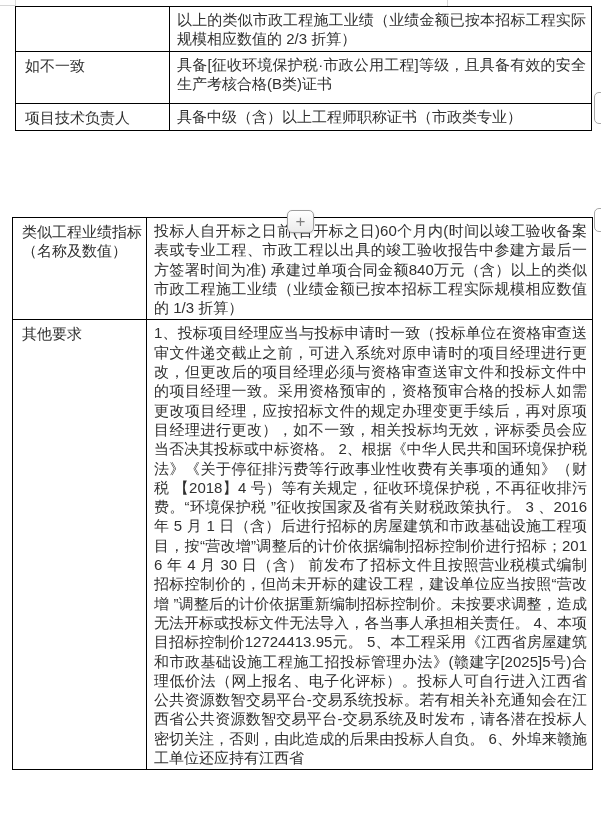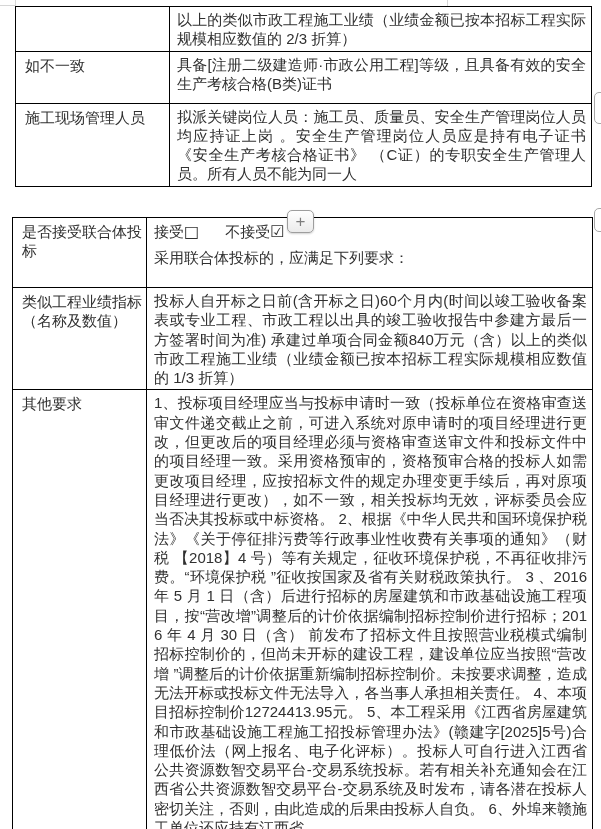--- a/index.html
+++ b/index.html
@@ -70,44 +70,35 @@
         <col class="c1">
         <col>
       </colgroup>
     <tbody>
         <tr class="r0">
       <td class="lbl"></td>
       <td class="cnt">以上的类似市政工程施工业绩（业绩金额已按本招标工程实际规模相应数值的 2/3 折算）</td>
     </tr>
     <tr class="r1">
       <td class="lbl">如不一致</td>
-      <td class="cnt">具备[注册二级建造师·市政公用工程]等级，且具备有效的安全生产考核合格(B类)证书</td>
+      <td class="cnt">具备[征收环境保护税·市政公用工程]等级，且具备有效的安全生产考核合格(B类)证书</td>
     </tr>
-    <tr class="r3">
-      <td class="lbl">施工现场管理人员</td>
-      <td class="cnt">拟派关键岗位人员：施工员、质量员、安全生产管理岗位人员均应持证上岗 。安全生产管理岗位人员应是持有电子证书《安全生产考核合格证书》 （C证）的专职安全生产管理人员。所有人员不能为同一人</td>
+    <tr class="r2">
+      <td class="lbl">项目技术负责人</td>
+      <td class="cnt">具备中级（含）以上工程师职称证书（市政类专业）</td>
     </tr>
   </tbody>
     </table>
 
   <table class="tbl t2">
     <colgroup>
         <col class="c1">
         <col>
       </colgroup>
     <tbody>
-        <tr class="r0">
-      <td class="lbl">是否接受联合体投标</td>
-      <td class="cnt">
-        <div class="joint-line">
-          <span><span>接受</span><span class="cbox">□</span></span><span class="opt-gap"></span><span><span>不接受</span><span class="cbox">☑</span></span>
-        </div>
-        <div class="joint-note">采用联合体投标的，应满足下列要求：</div>
-      </td>
-    </tr>
     <tr class="r1">
       <td class="lbl">类似工程业绩指标（名称及数值）</td>
       <td class="cnt">投标人自开标之日前(含开标之日)60个月内(时间以竣工验收备案表或专业工程、市政工程以出具的竣工验收报告中参建方最后一方签署时间为准) 承建过单项合同金额840万元（含）以上的类似市政工程施工业绩（业绩金额已按本招标工程实际规模相应数值的 1/3 折算）</td>
     </tr>
     <tr class="r2">
       <td class="lbl">其他要求</td>
       <td class="cnt">1、投标项目经理应当与投标申请时一致（投标单位在资格审查送审文件递交截止之前，可进入系统对原申请时的项目经理进行更改，但更改后的项目经理必须与资格审查送审文件和投标文件中的项目经理一致。采用资格预审的，资格预审合格的投标人如需更改项目经理，应按招标文件的规定办理变更手续后，再对原项目经理进行更改），如不一致，相关投标均无效，评标委员会应当否决其投标或中标资格。 2、根据《中华人民共和国环境保护税法》《关于停征排污费等行政事业性收费有关事项的通知》（财税 【2018】4 号）等有关规定，征收环境保护税，不再征收排污费。“环境保护税 ”征收按国家及省有关财税政策执行。 3 、2016 年 5 月 1 日（含）后进行招标的房屋建筑和市政基础设施工程项目，按“营改增”调整后的计价依据编制招标控制价进行招标；2016 年 4 月 30 日（含） 前发布了招标文件且按照营业税模式编制招标控制价的，但尚未开标的建设工程，建设单位应当按照“营改增 ”调整后的计价依据重新编制招标控制价。未按要求调整，造成无法开标或投标文件无法导入，各当事人承担相关责任。 4、本项目招标控制价12724413.95元。 5、本工程采用《江西省房屋建筑和市政基础设施工程施工招投标管理办法》(赣建字[2025]5号)合理低价法（网上报名、电子化评标）。投标人可自行进入江西省公共资源数智交易平台-交易系统投标。若有相关补充通知会在江西省公共资源数智交易平台-交易系统及时发布，请各潜在投标人密切关注，否则，由此造成的后果由投标人自负。 6、外埠来赣施工单位还应持有江西省</td>
     </tr>
   </tbody>
     </table>

